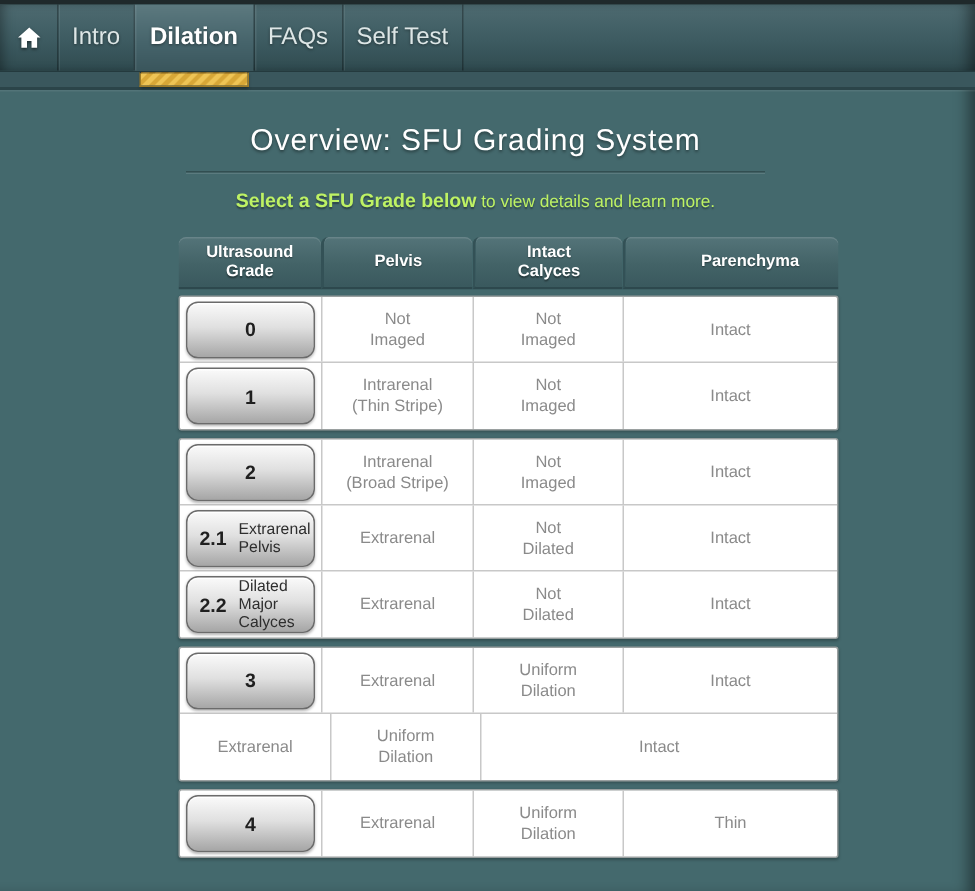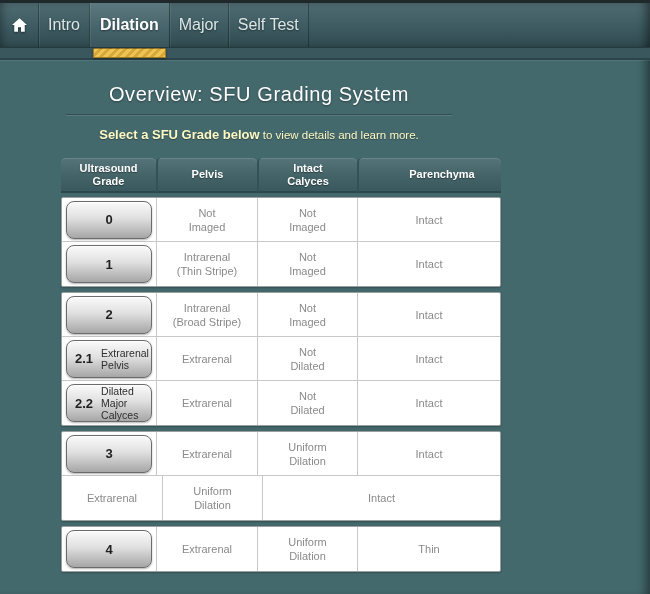--- a/index.html
+++ b/index.html
@@ -49,34 +49,34 @@
   .subnav {
     height:12px; background:#3a575d;
     border-bottom:2px solid #2b4449;
   }
 
   
   .content {
     height:531px; padding-top:1px;
     box-shadow: inset 0 1px 0 rgba(255,255,255,0.08);
   }
-  .content-col { width:396px; margin-left:61px; }
+  .content-col { width:396px; margin-left:119px; }
 
   .page-title {
     margin-top:21px; text-align:center; color:#ffffff;
     font-size:20px; font-weight:400; letter-spacing:0.6px; line-height:24px;
     text-shadow:0 1px 2px rgba(0,0,0,0.4);
   }
   .title-divider {
     width:386px; height:2px; margin:8px auto 0;
     border-top:1px solid rgba(0,0,0,0.25);
     border-bottom:1px solid rgba(255,255,255,0.12);
   }
   .subtitle {
-    margin-top:10px; text-align:center; color:#fef9c3; line-height:16px;
+    margin-top:10px; text-align:center; color:#bef264; line-height:16px;
     text-shadow:0 1px 1px rgba(0,0,0,0.35);
   }
   .subtitle strong { font-size:13px; font-weight:bold; }
   .subtitle span { font-size:11.5px; }
 
   
   .grade-table { margin-top:15px; width:440px; }
 
   .thead { display:flex; height:35px; margin-bottom:4px; }
   .th {
@@ -137,21 +137,21 @@
       </span>
     </div>
     <div class="nav-tab">
       <span>Intro</span>
     </div>
     <div class="nav-tab active">
       <span>Dilation</span>
       <div class="tab-indicator"></div>
     </div>
     <div class="nav-tab">
-      <span>Major</span>
+      <span>FAQs</span>
     </div>
     <div class="nav-tab last-sep">
       <span>Self Test</span>
     </div>
   </div>
   <div class="subnav"></div>
 
   <div class="content">
     <div class="content-col">
       <h1 class="page-title">Overview: SFU Grading System</h1>

